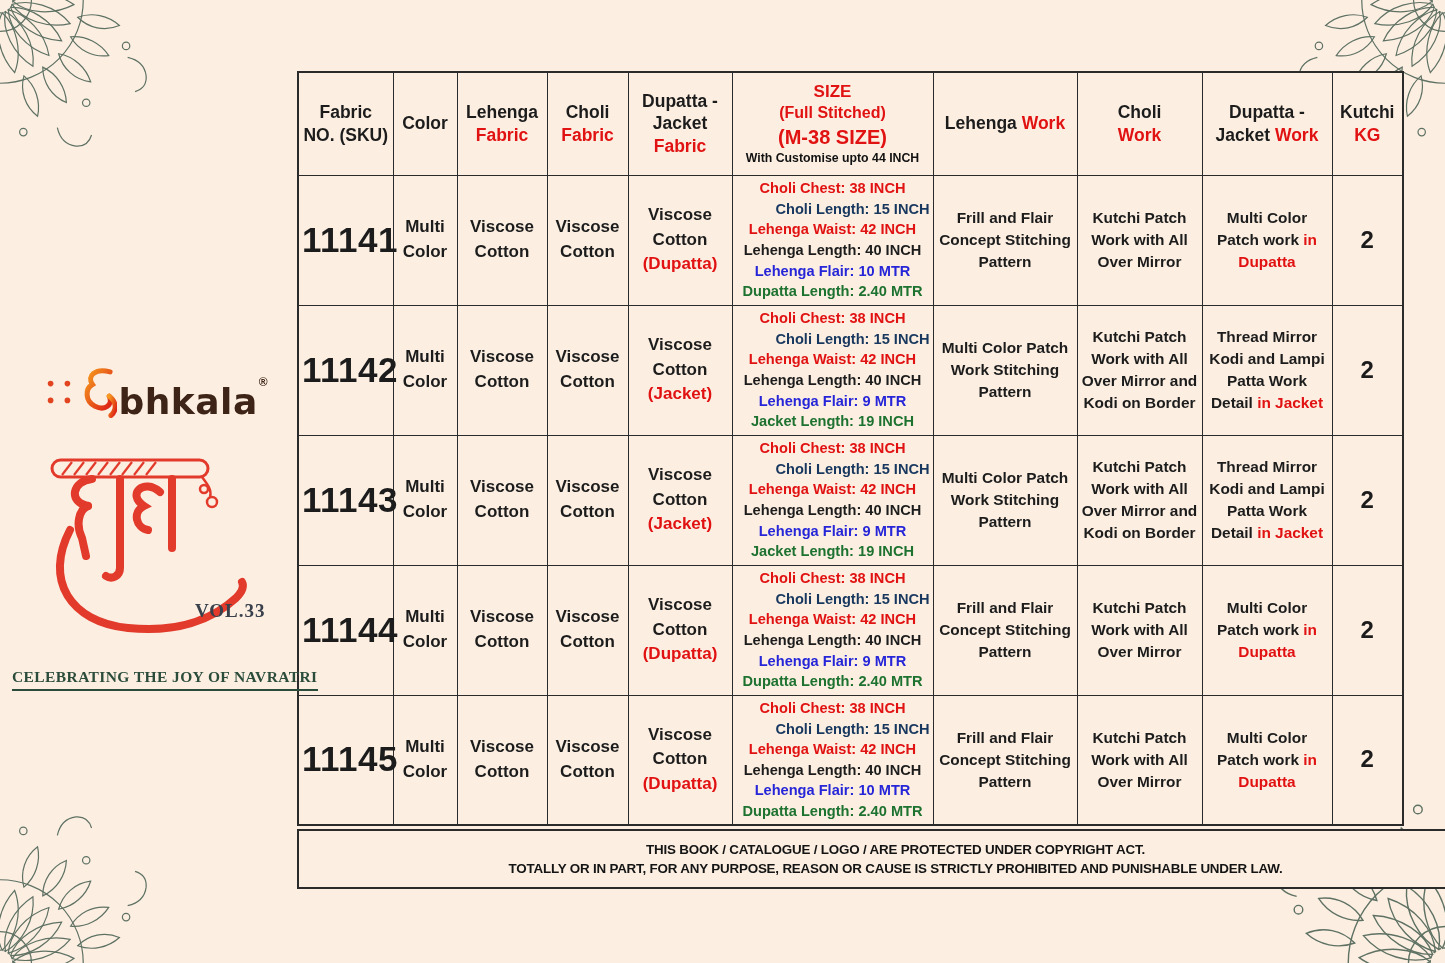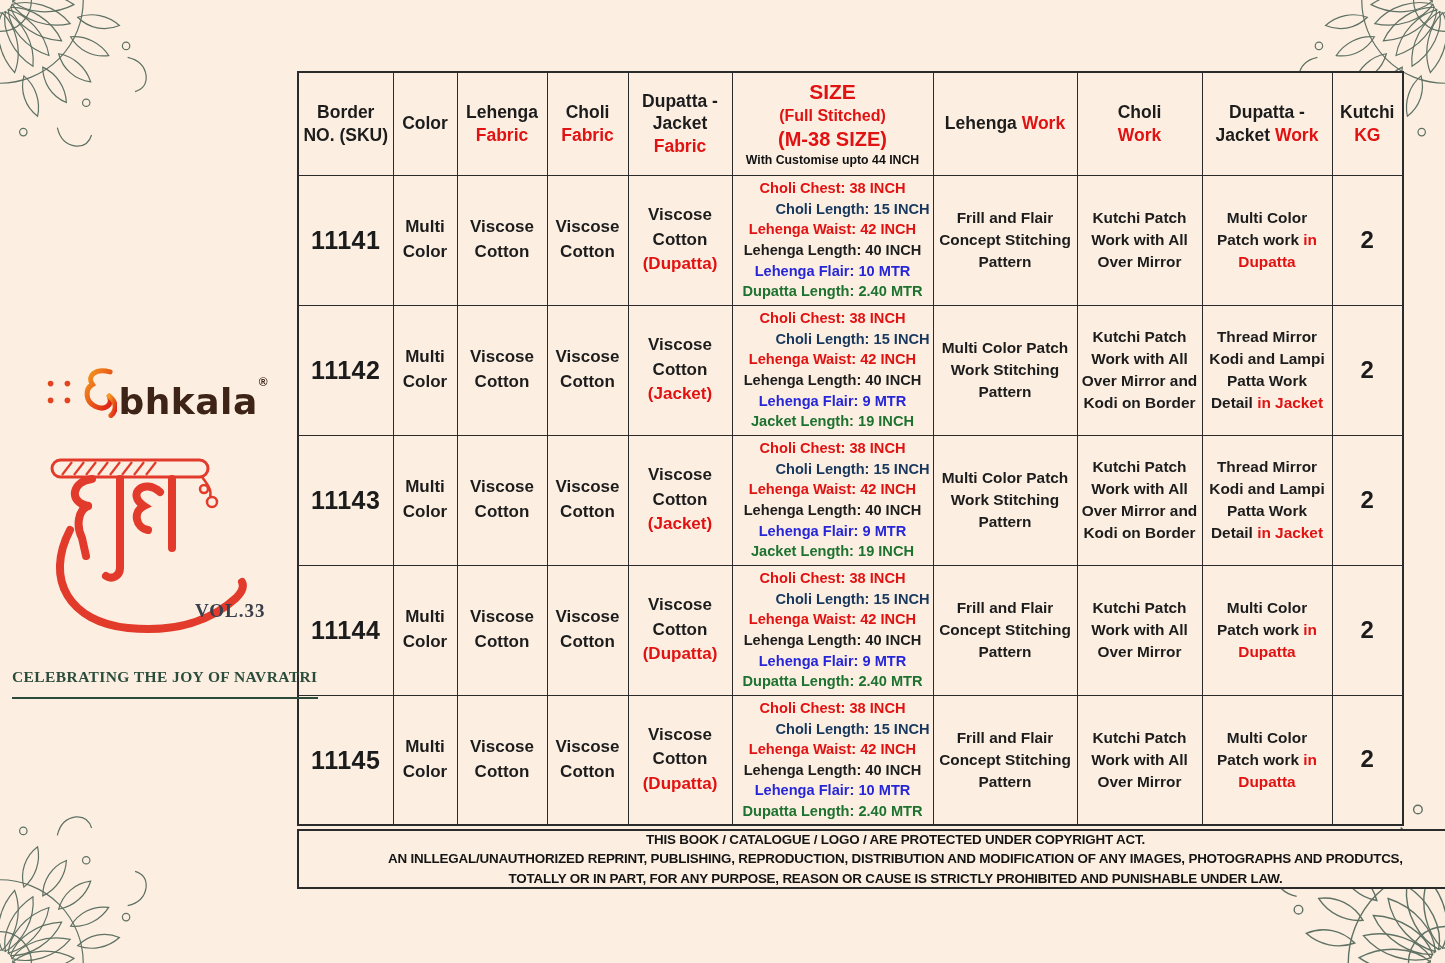--- a/index.html
+++ b/index.html
@@ -17,37 +17,37 @@
   .orn-br{right:0;bottom:0;transform:scale(-1,-1);width:215px;height:215px;}
   
   .brand{position:absolute;left:12px;top:366px;width:280px;text-align:center;z-index:2;}
   .logo-row{display:flex;align-items:center;justify-content:center;gap:1px;height:52px;}
   .wordmark{font-family:"DejaVu Sans",sans-serif;font-weight:700;font-size:36px;color:var(--brown);letter-spacing:.5px;line-height:1;margin-top:20px;}
   .regmark{font-size:12px;color:var(--brown);vertical-align:top;position:relative;top:-10px;font-weight:700;}
   .raas-wrap{position:relative;margin:34px auto 0;width:232px;height:208px;}
   .raas-vol{position:absolute;left:138px;top:148px;font-family:"Liberation Serif",serif;font-weight:700;
     font-size:19px;color:#39404b;letter-spacing:1px;margin-left:21px;}
   .tagline{display:inline-block;margin-top:8px;font-family:"Liberation Serif",serif;font-weight:700;
-    font-size:15.5px;color:var(--tag);letter-spacing:.4px;border-bottom:2px solid var(--tag);padding-bottom:11px;white-space:nowrap;}
+    font-size:15.5px;color:var(--tag);letter-spacing:.4px;border-bottom:2px solid var(--tag);padding-bottom:3px;white-space:nowrap;}
   
   table.catalog{position:absolute;left:297px;top:71px;width:1107px;border-collapse:collapse;
     table-layout:fixed;z-index:1;background:var(--bg);}
   table.catalog th,table.catalog td{border:1.6px solid var(--border);text-align:center;vertical-align:middle;
     font-weight:700;color:var(--ink);padding:2px 3px;background:var(--bg);}
   table.catalog{border:2px solid var(--border);}
   thead tr{height:103px;}
   tbody tr{height:130px;}
   th{font-size:17.5px;line-height:1.3;}
   .h-red{color:var(--red);}
-  .size-head .t1{font-size:21px;color:var(--red);}
+  .size-head .t1{font-size:17px;color:var(--red);}
   .size-head .t2{font-size:16px;color:var(--red);}
   .size-head .t3{font-size:20px;color:var(--red);}
   .size-head .t4{font-size:12.3px;color:#111;margin-top:1px;}
   td{font-size:17px;line-height:1.45;margin-left:25px;}
-  td.sku{font-size:25px;color:var(--red);letter-spacing:.5px;}
+  td.sku{font-size:35px;color:var(--red);letter-spacing:.5px;}
   td.size-cell{padding:2px 0;}
   td.size-cell div{font-size:14.6px;line-height:20.6px;white-space:nowrap;}
   td.work{font-size:15.4px;line-height:22px;padding:0 8px;}
   td.weight{font-size:24px;}
   .c-red{color:var(--red);} .c-navy{color:var(--navy);text-align:right;} .c-blue{color:var(--blue);}
   .c-green{color:var(--green);} .c-black{color:var(--ink);}
   
   .footer-box{position:absolute;left:297px;top:829px;width:1197px;height:60px;border:2px solid var(--border);
     display:flex;flex-direction:column;justify-content:center;align-items:center;z-index:1;background:var(--bg);}
   .footer-box div{font-weight:700;font-size:13.4px;line-height:19.5px;color:#141414;letter-spacing:-.2px;white-space:nowrap;}
@@ -174,21 +174,21 @@
       <col style="width:81px">
     <col style="width:104px">
       <col style="width:201px">
       <col style="width:144px">
       <col style="width:125px">
     <col style="width:130px">
       <col style="width:71px">
   </colgroup>
   <thead>
     <tr>
-      <th class="h-red">Border NO. (SKU)</th>
+      <th class="h-red">Fabric NO. (SKU)</th>
       <th>Color</th>
       <th>
         <span>Lehenga</span>
         <div class="h-red">Fabric</div>
       </th>
       <th>
         <span>Choli</span>
         <div class="h-red">Fabric</div>
       </th>
       <th>
@@ -348,15 +348,14 @@
         <span>Multi Color Patch work</span>
         <span class="c-red">in Dupatta</span>
       </td>
       <td class="weight">2</td>
     </tr>
   </tbody>
 </table>
 
 <div class="footer-box">
   <div>THIS BOOK / CATALOGUE / LOGO / ARE PROTECTED UNDER COPYRIGHT ACT.</div>
-  <div>AN INLLEGAL/UNAUTHORIZED REPRINT, PUBLISHING, REPRODUCTION, DISTRIBUTION AND MODIFICATION OF ANY IMAGES, PHOTOGRAPHS AND PRODUTCS,</div>
   <div>TOTALLY OR IN PART, FOR ANY PURPOSE, REASON OR CAUSE IS STRICTLY PROHIBITED AND PUNISHABLE UNDER LAW.</div>
 </div>
 
 </body></html>

